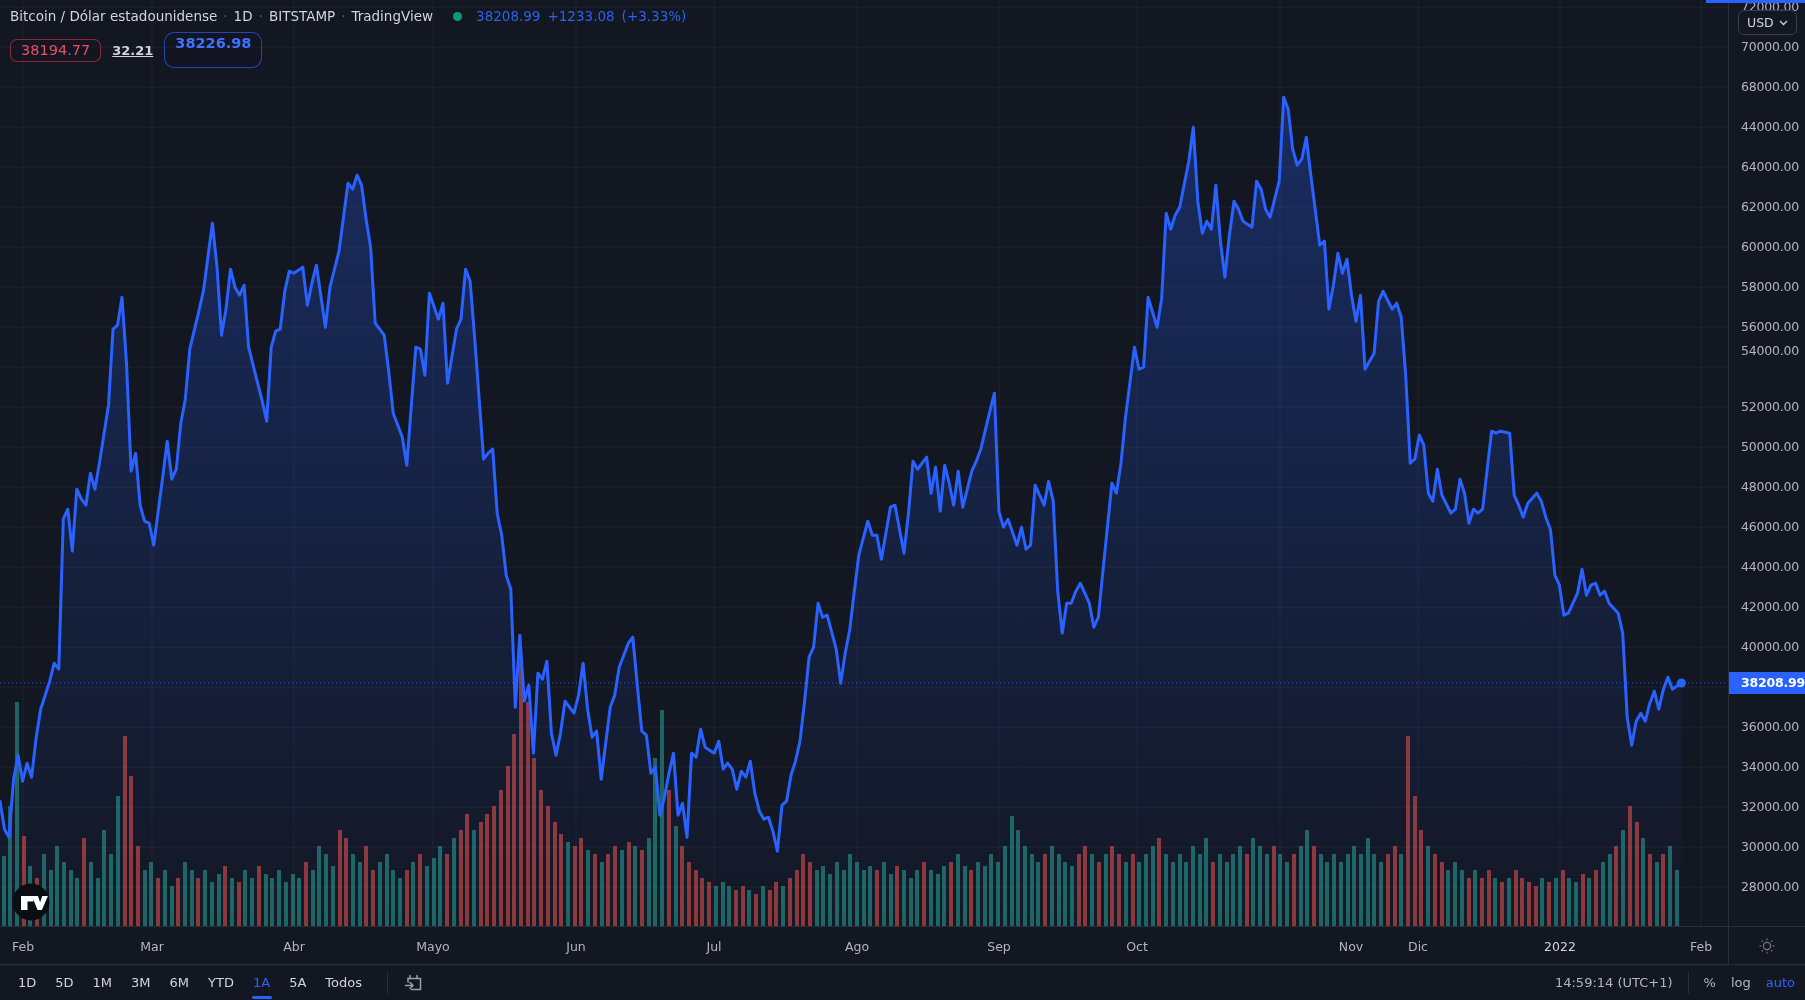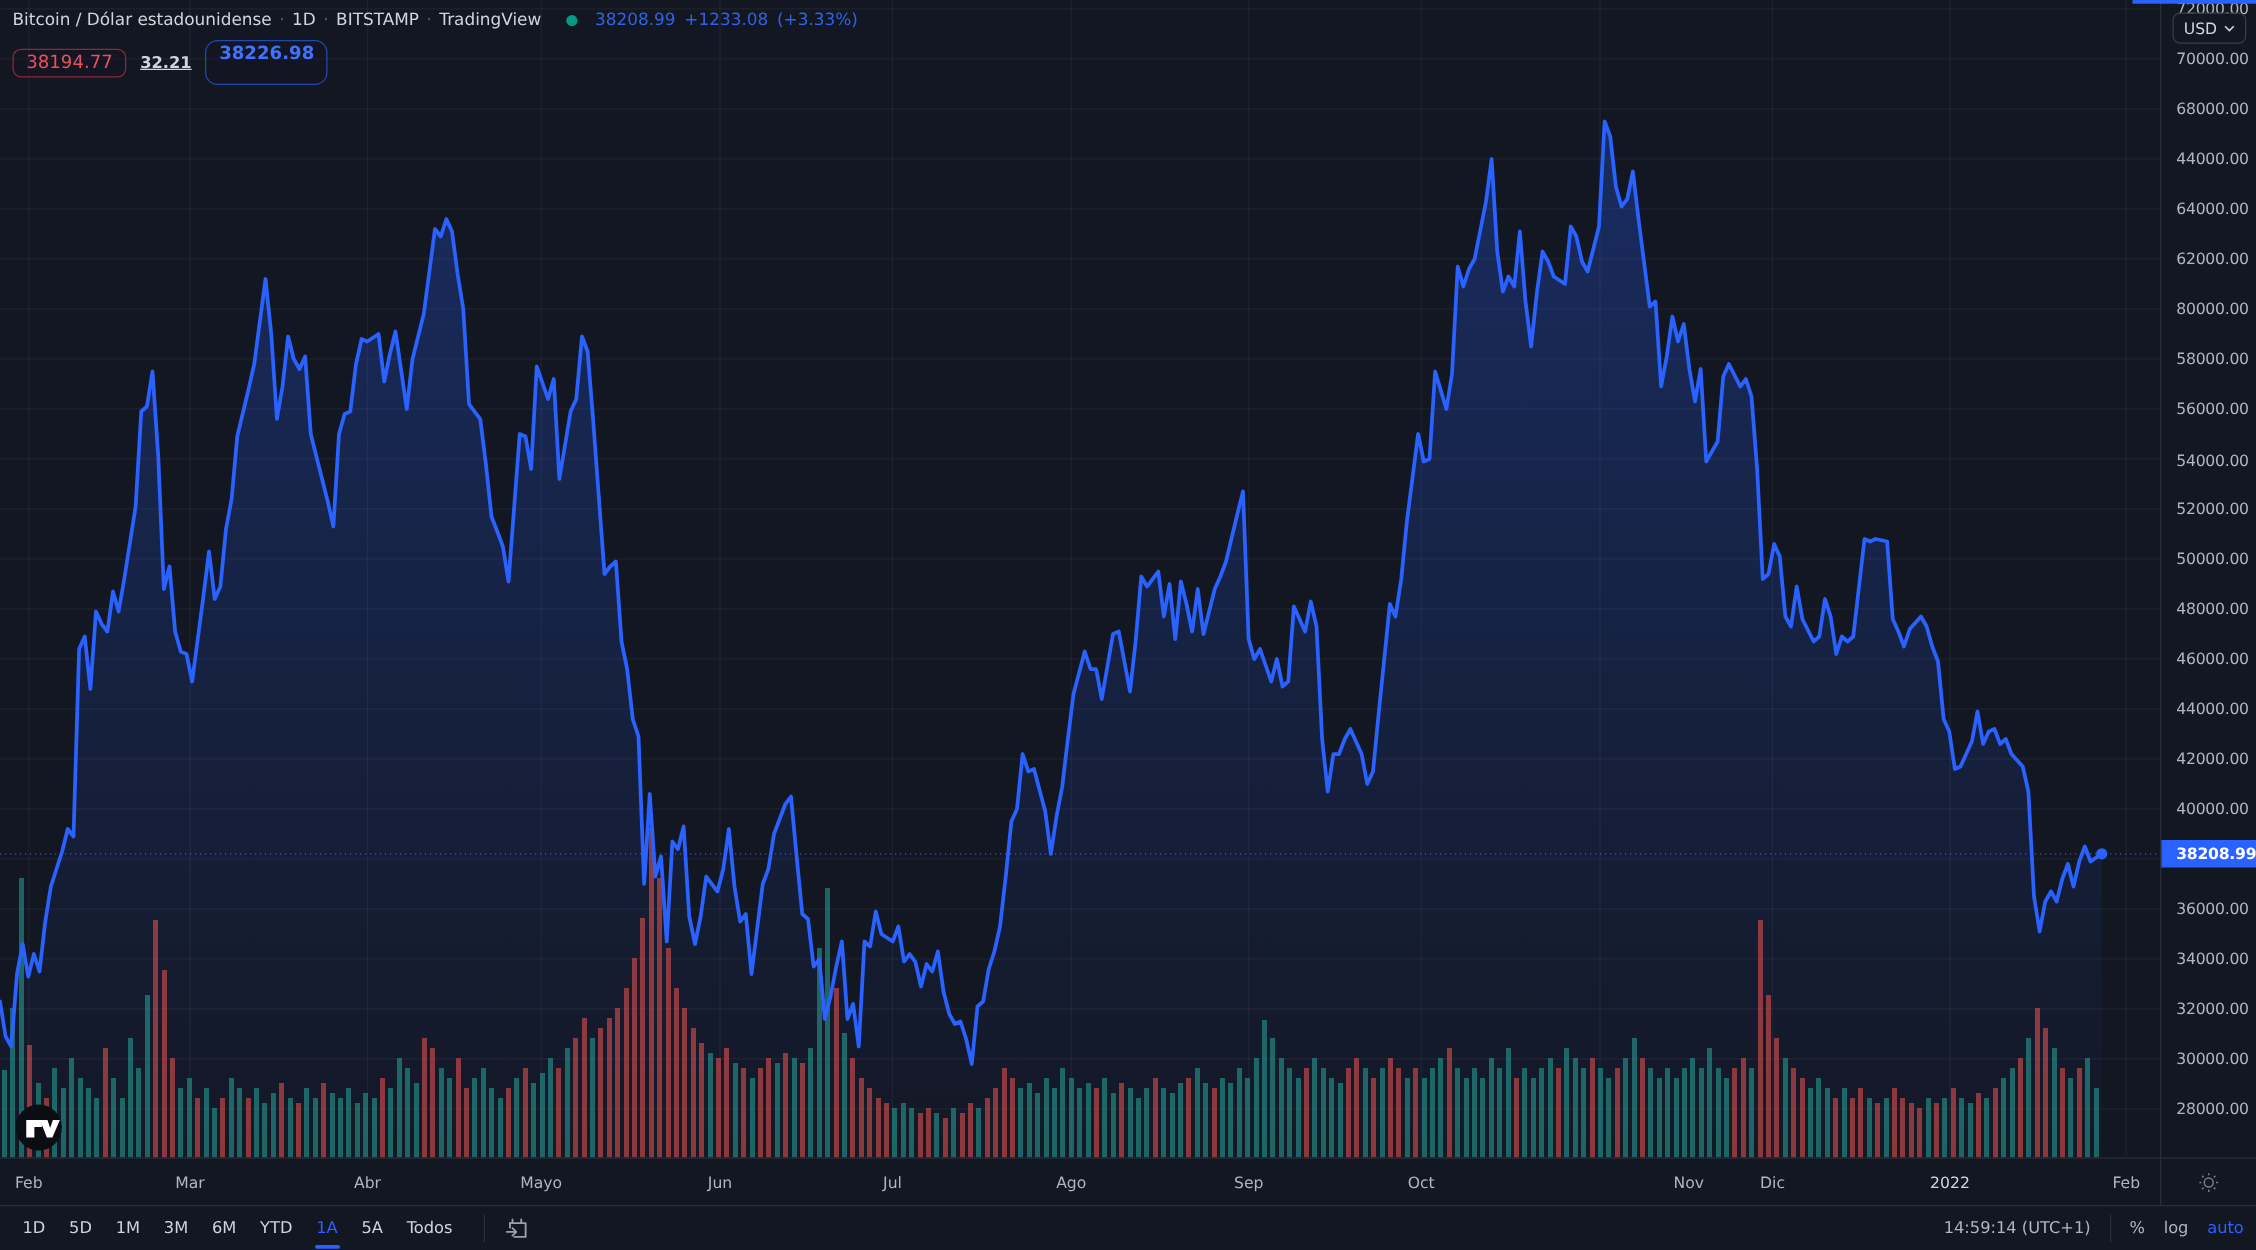--- a/index.html
+++ b/index.html
@@ -408,24 +408,24 @@
         <polyline points="1,1 4.5,4.5 8,1" fill="none" stroke="#d1d4dc" stroke-width="1.3"></polyline>
       </svg>
     </div>
     <div id="last-tag" style="top: 672px;">38208.99</div>
   <div class="pa-label" style="top: -0.8202px;">72000.00</div>
       <div class="pa-label" style="top: 39.1798px;">70000.00</div>
       <div class="pa-label" style="top: 79.1798px;">68000.00</div>
       <div class="pa-label" style="top: 119.18px;">44000.00</div>
       <div class="pa-label" style="top: 159.18px;">64000.00</div>
       <div class="pa-label" style="top: 199.18px;">62000.00</div>
-      <div class="pa-label" style="top: 239.18px;">80000.00</div>
+      <div class="pa-label" style="top: 239.18px;">60000.00</div>
       <div class="pa-label" style="top: 279.18px;">58000.00</div>
       <div class="pa-label" style="top: 319.18px;">56000.00</div>
-      <div class="pa-label" style="top: 361px;">54000.00</div>
+      <div class="pa-label" style="top: 343px;">54000.00</div>
       <div class="pa-label" style="top: 399.18px;">52000.00</div>
       <div class="pa-label" style="top: 439.18px;">50000.00</div>
       <div class="pa-label" style="top: 479.18px;">48000.00</div>
       <div class="pa-label" style="top: 519.18px;">46000.00</div>
       <div class="pa-label" style="top: 559.18px;">44000.00</div>
       <div class="pa-label" style="top: 599.18px;">42000.00</div>
       <div class="pa-label" style="top: 639.18px;">40000.00</div>
       <div class="pa-label" style="top: 719.18px;">36000.00</div>
       <div class="pa-label" style="top: 759.18px;">34000.00</div>
       <div class="pa-label" style="top: 799.18px;">32000.00</div>

